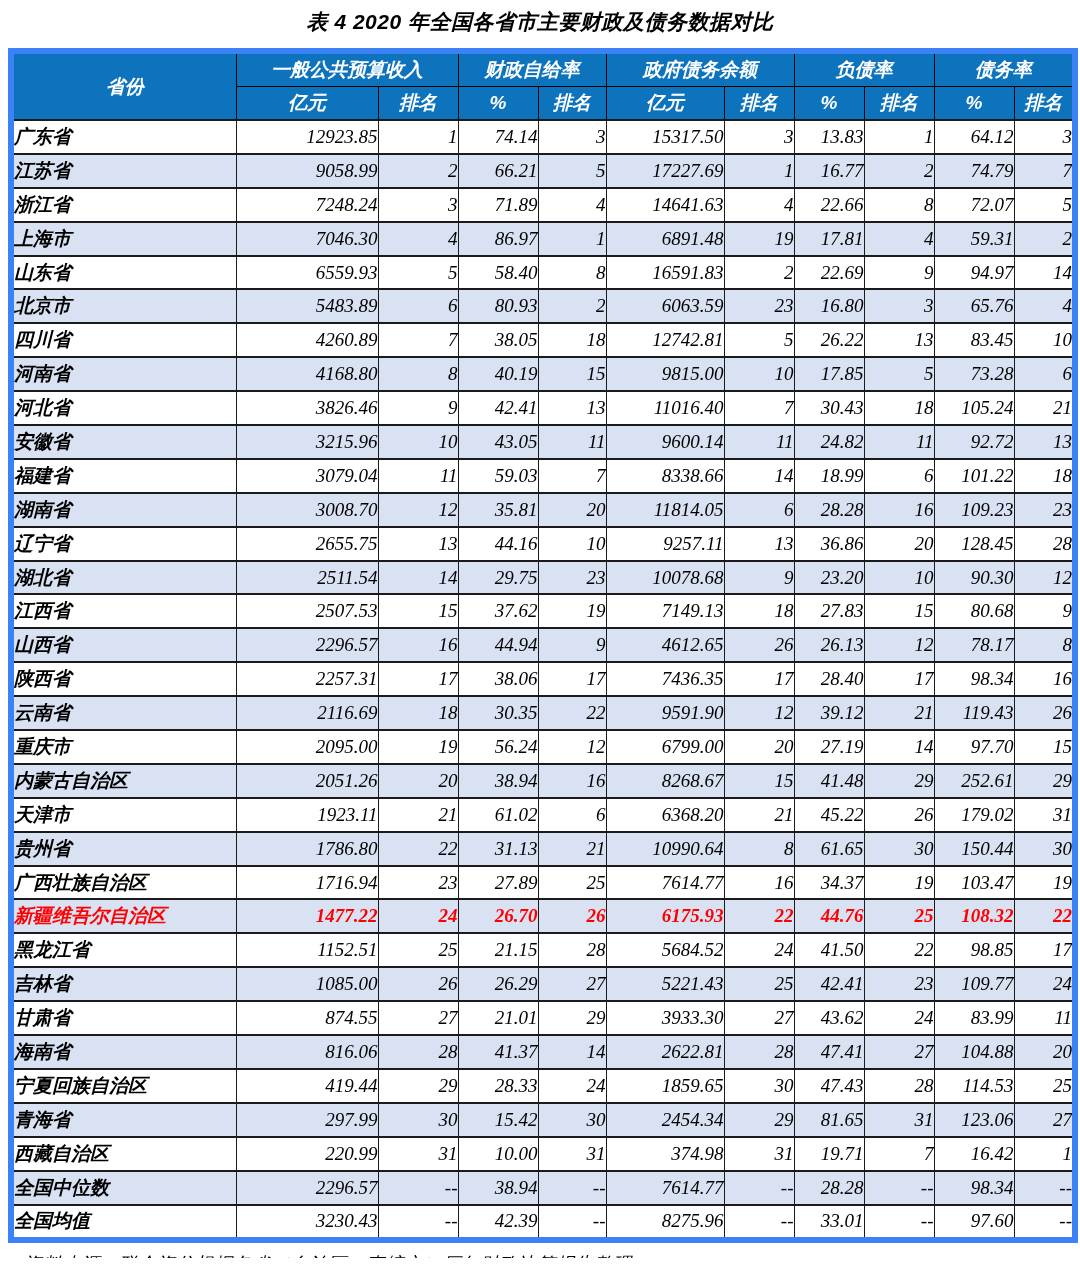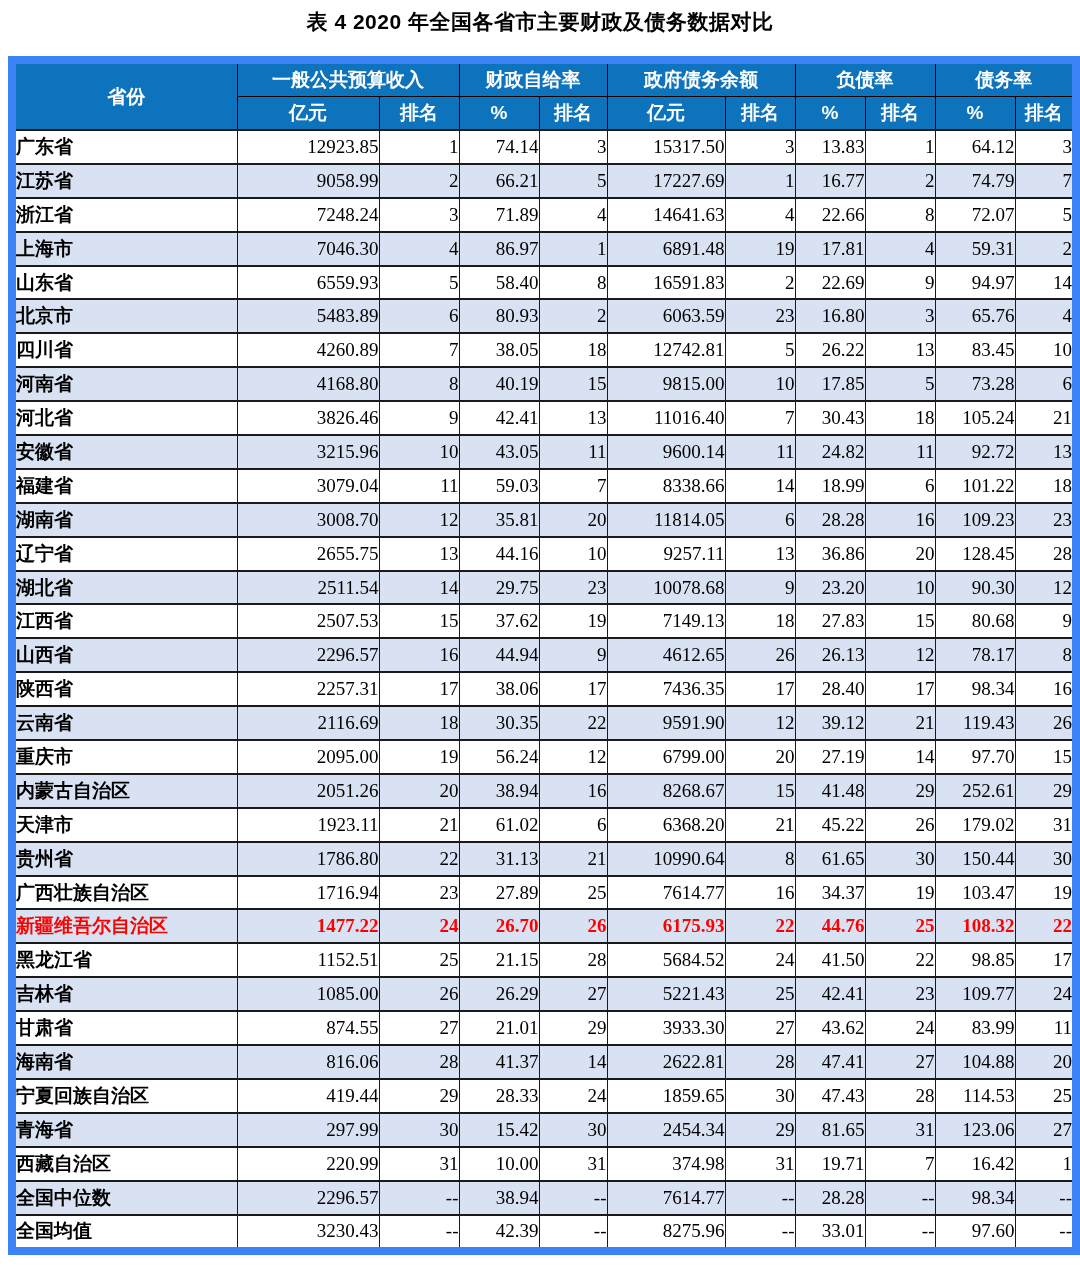--- a/index.html
+++ b/index.html
@@ -8,36 +8,37 @@
     background: #ffffff;
     width: 1080px;
     height: 1267px;
     font-family: "Liberation Serif", "DejaVu Serif", serif;
     color: #000;
   }
   .page {
     width: 1080px;
     height: 1258px;
     overflow: hidden;
+    font-style: italic;
   }
   .doc-title {
     height: 36px;
     padding-top: 8px;
     text-align: center;
     font-family: "Liberation Sans", "DejaVu Sans", sans-serif;
     font-weight: bold;
     font-size: 21px;
     letter-spacing: 0.5px;
   }
   table.fiscal {
     border-collapse: collapse;
     table-layout: fixed;
     width: 1064px;
-    margin: 12px 8px;
-    border: 8px solid #3b82f6;
+    margin: 4px 8px;
+    border: 6px solid #3b82f6;
   }
   table.fiscal th {
     background: #0d73bd;
     color: #ffffff;
     font-family: "Liberation Sans", "DejaVu Sans", sans-serif;
     font-weight: bold;
     font-size: 19px;
     text-align: center;
     border: 1px solid #000;
     height: 32px;

